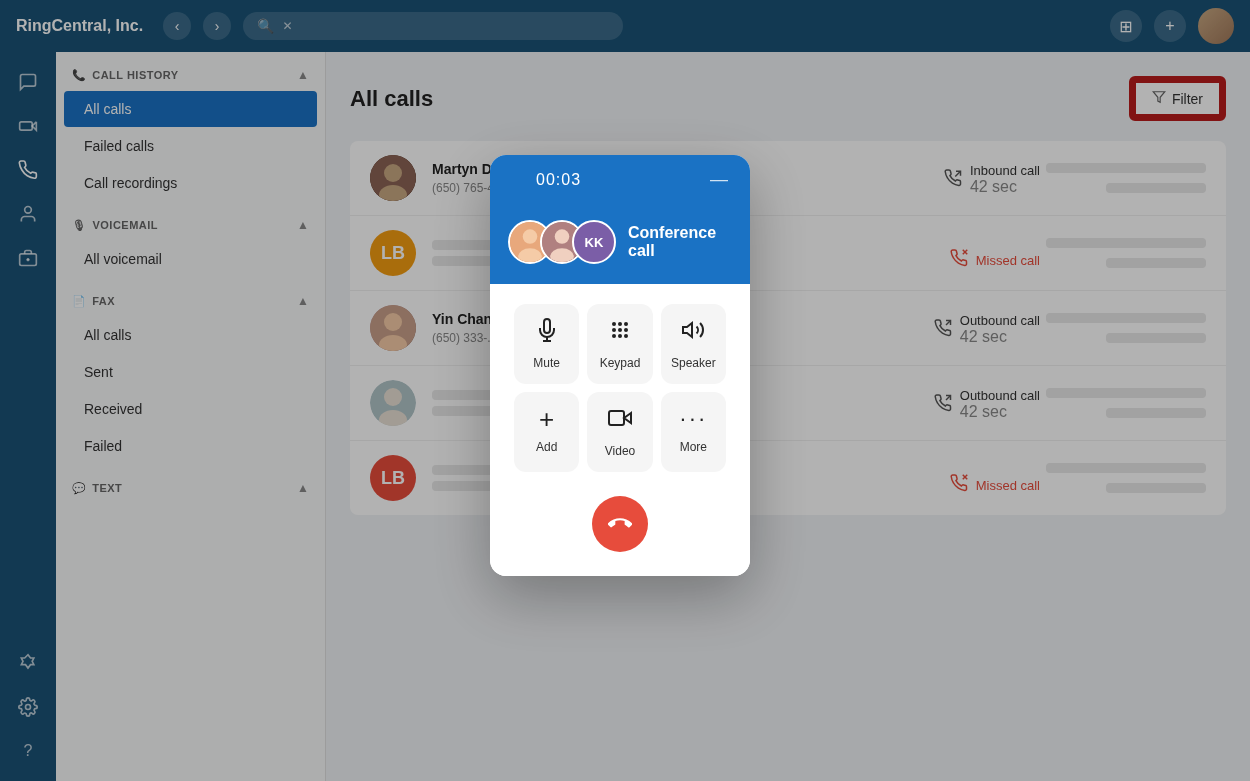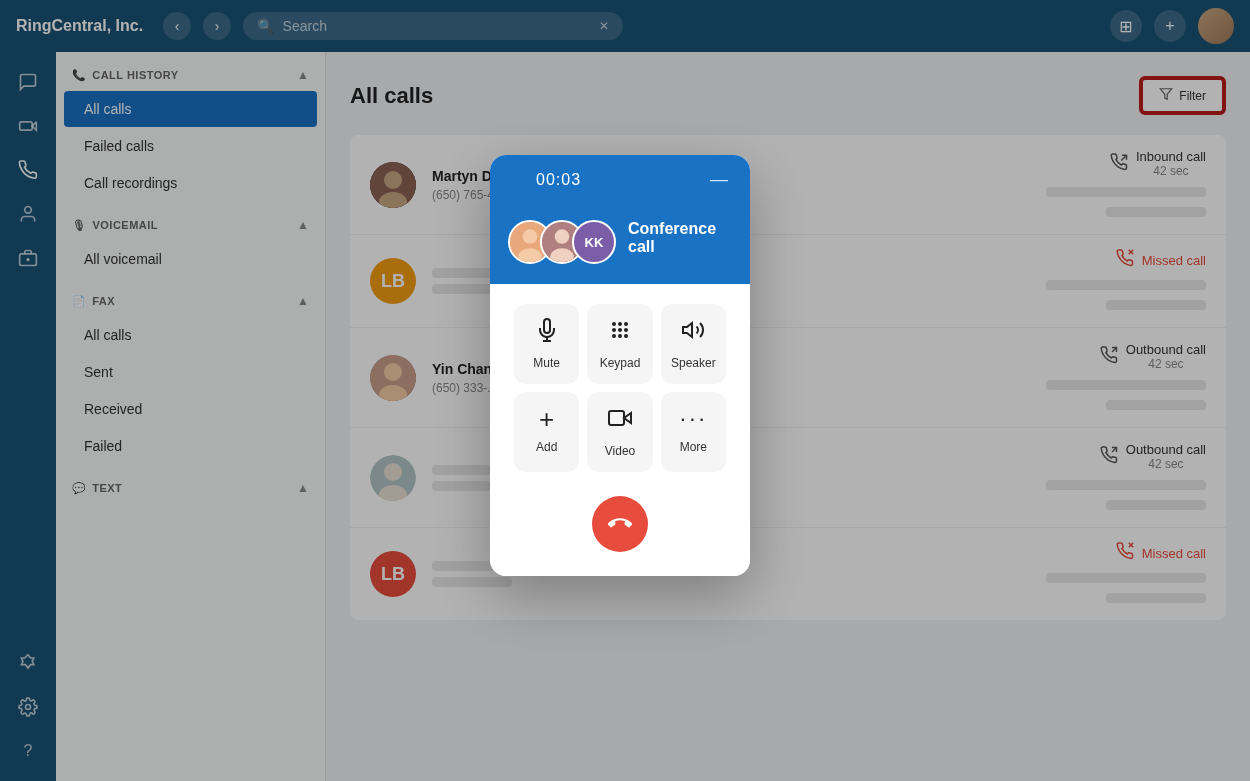--- a/index.html
+++ b/index.html
@@ -32,48 +32,48 @@
     .sidebar-header { display: flex; align-items: center; justify-content: space-between; padding: 16px 16px 8px; cursor: pointer; }
     .sidebar-header-label { font-size: 11px; font-weight: 700; color: #666; letter-spacing: 0.5px; display: flex; align-items: center; gap: 6px; }
     .sidebar-chevron { font-size: 12px; color: #888; }
     .sidebar-item { padding: 10px 20px; font-size: 14px; color: #333; cursor: pointer; border-radius: 4px; margin: 1px 8px; }
     .sidebar-item.active { background: #1a72c4; color: white; border-radius: 4px; }
 
     
     .content { flex: 1; background: #f0f2f5; padding: 24px; overflow-y: auto; position: relative; }
     .content-header { display: flex; align-items: center; justify-content: space-between; margin-bottom: 20px; }
     .content-title { font-size: 22px; font-weight: 600; color: #222; }
-    .filter-btn { display: flex; align-items: center; gap: 6px; border: 4px solid #b91c1c; background: white; border-radius: 6px; padding: 7px 16px; font-size: 12px; cursor: pointer; color: #333; }
+    .filter-btn { display: flex; align-items: center; gap: 6px; border: 7px solid #b91c1c; background: white; border-radius: 6px; padding: 7px 16px; font-size: 14px; cursor: pointer; color: #333; }
 
     
     .call-list { background: white; border-radius: 8px; overflow: hidden; }
     .call-row { display: flex; align-items: center; padding: 14px 20px; border-bottom: 1px solid #f0f0f0; gap: 16px; min-height: 72px; }
     .call-row:last-child { border-bottom: none; }
     .call-avatar { width: 46px; height: 46px; border-radius: 50%; flex-shrink: 0; overflow: hidden; display: flex; align-items: center; justify-content: center; font-size: 18px; font-weight: 700; color: white; }
     .call-info { flex: 1; min-width: 0; }
     .call-name { font-size: 14px; font-weight: 600; color: #222; margin-bottom: 4px; }
     .call-number { font-size: 12px; color: #888; }
     .skeleton { height: 10px; background: #e8e8e8; border-radius: 4px; margin: 3px 0; }
     .call-type { display: flex; align-items: center; gap: 8px; white-space: nowrap; }
     .call-type-label { font-size: 13px; color: #333; }
     .call-type-label.missed { color: #e74c3c; }
-    .call-duration { font-size: 12px; color: #888; }
-    .call-right { display: flex; flex-direction: column; align-items: flex-end; gap: 6px; min-width: 200px; text-align: center; }
+    .call-duration { font-size: 16px; color: #888; }
+    .call-right { display: flex; flex-direction: row; align-items: flex-end; gap: 6px; min-width: 200px; }
     .skeleton-long { width: 160px; }
     .skeleton-short { width: 100px; }
 
     
     .overlay-backdrop { position: fixed; top: 0; left: 0; width: 100%; height: 100%; background: rgba(0,0,0,0.3); z-index: 100; display: flex; align-items: center; justify-content: center; }
 
     
     .call-modal { width: 260px; border-radius: 16px; overflow: hidden; box-shadow: 0 20px 60px rgba(0,0,0,0.3); background: white; }
     .call-modal-header { background: #1a72c4; padding: 14px 18px; display: flex; align-items: center; justify-content: space-between; }
     .call-timer { color: white; font-size: 16px; font-weight: 500; letter-spacing: 1px; margin-left: 28px; }
     .call-minimize { color: rgba(255,255,255,0.8); background: none; border: none; cursor: pointer; font-size: 18px; padding: 0 4px; }
-    .call-modal-conference { background: #1a72c4; padding: 16px 18px 20px; display: flex; gap: 12px; }
+    .call-modal-conference { background: #1a72c4; padding: 16px 18px 20px; display: flex; align-items: center; gap: 12px; }
     .conf-avatars { display: flex; align-items: center; }
     .conf-avatar { width: 44px; height: 44px; border-radius: 50%; border: 2px solid white; overflow: hidden; background: #ccc; display: flex; align-items: center; justify-content: center; font-size: 14px; font-weight: 700; color: white; }
     .conf-avatar:not(:first-child) { margin-left: -12px; }
     .conf-avatar.kk { background: #7b5ea7; }
     .conf-label { color: white; font-size: 16px; font-weight: 600; }
     .call-modal-body { background: white; padding: 20px 24px; }
     .call-controls-grid { display: grid; grid-template-columns: repeat(3, 1fr); gap: 8px; margin-bottom: 16px; }
     .ctrl-btn { display: flex; flex-direction: column; align-items: center; gap: 8px; padding: 14px 8px; border-radius: 12px; background: #f5f5f5; border: none; cursor: pointer; }
     .ctrl-icon { font-size: 22px; color: #222; }
     .ctrl-label { font-size: 12px; color: #333; }
@@ -86,21 +86,20 @@
   </style>
 </head>
 <body>
 
 <div class="topbar">
   <span class="topbar-title">RingCentral, Inc.</span>
   <button class="nav-btn">‹</button>
   <button class="nav-btn">›</button>
   <div class="search-bar">
     <span style="color:rgba(255,255,255,0.7);font-size:14px;">🔍</span>
-    <input type="text" placeholder="Search" style="">
     <span class="search-clear">✕</span>
   </div>
   <div class="topbar-right">
     <button class="icon-btn">⊞</button>
     <button class="icon-btn">+</button>
     <div class="avatar-topbar-img" style="width:36px;height:36px;border-radius:50%;background:linear-gradient(135deg,#c8a882,#a0785a);"></div>
   </div>
 </div>
 
 <div class="main">

